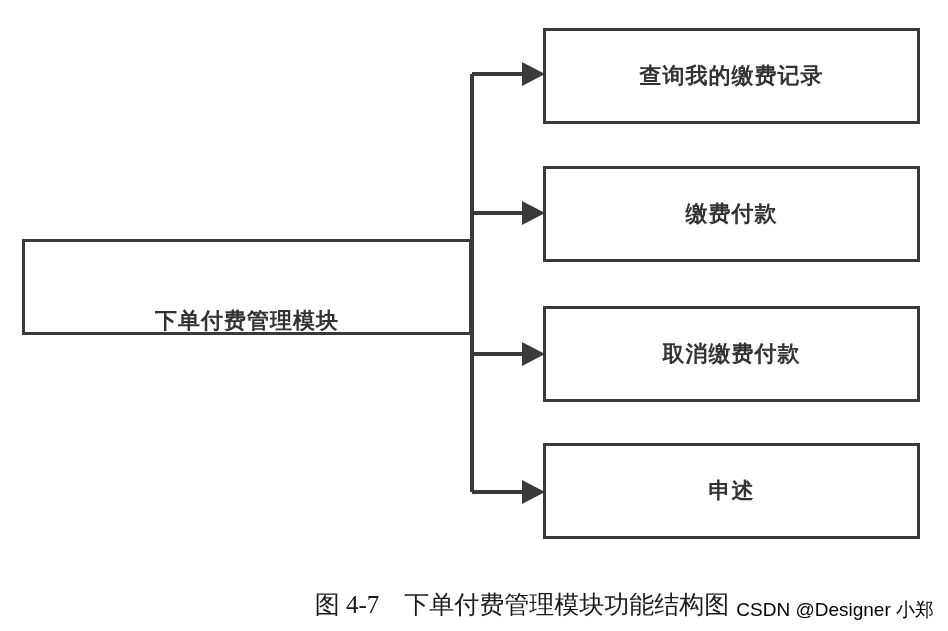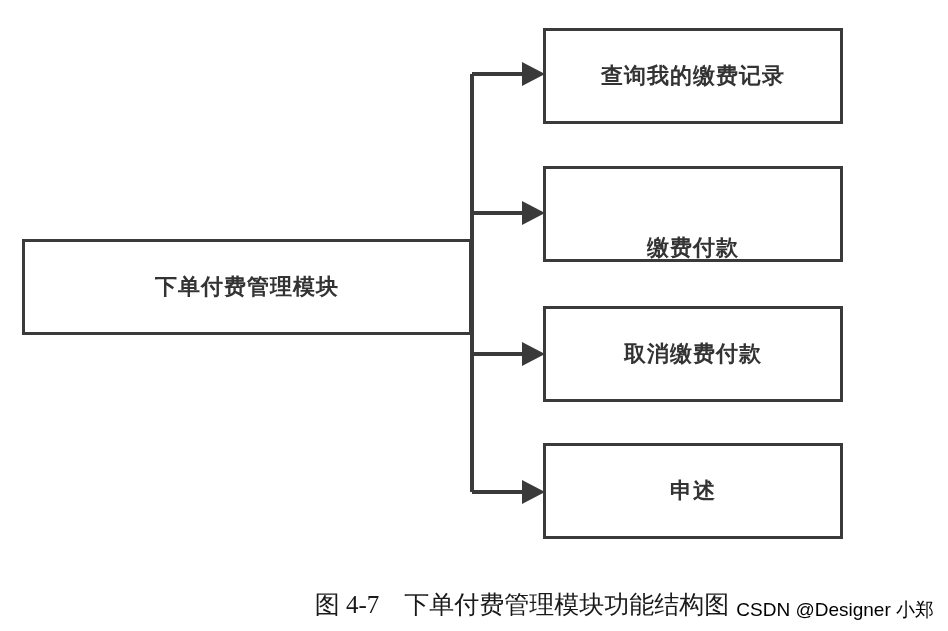--- a/index.html
+++ b/index.html
@@ -33,28 +33,29 @@
   }
   .node-label {
     display: block;
     line-height: 1;
   }
   #root-node {
     left: 22px;
     top: 239px;
     width: 450px;
     height: 96px;
+    align-items: flex-end;
   }
   .child-node {
     left: 543px;
-    width: 300px;
+    width: 377px;
     height: 96px;
   }
   #child-node-0 { top: 28px; }
-  #child-node-1 { top: 166px; align-items: flex-end; }
+  #child-node-1 { top: 166px; }
   #child-node-2 { top: 306px; }
   #child-node-3 { top: 443px; }
 
   #connector-layer {
     position: absolute;
     left: 0;
     top: 0;
     width: 948px;
     height: 631px;
     pointer-events: none;

